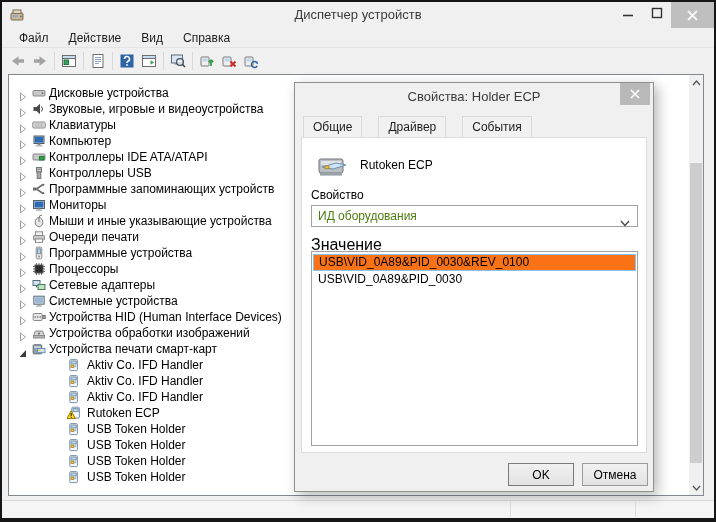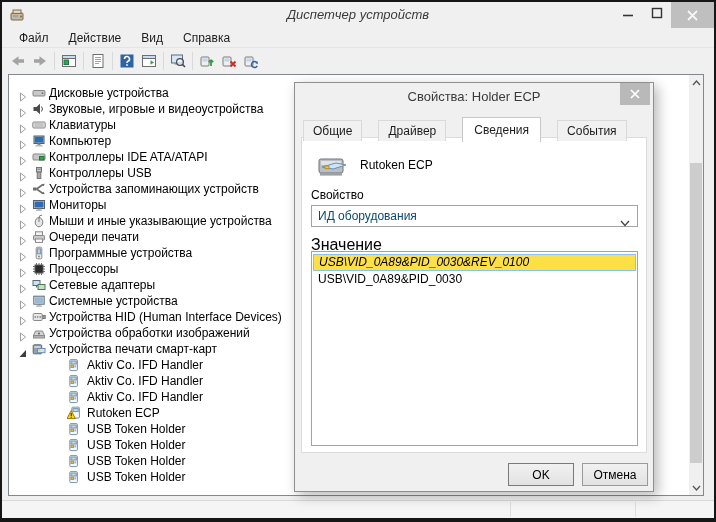--- a/index.html
+++ b/index.html
@@ -1,19 +1,19 @@
 <!DOCTYPE html>
 <html><head>
 <meta charset="utf-8">
 <style>
   html,body{margin:0;padding:0;}
   body{width:716px;height:522px;position:relative;font-family:"Liberation Sans",sans-serif;background:#fff;overflow:hidden;}
   .window{position:absolute;inset:0;background:#f0f0f0;border:2px solid #161616;border-bottom-width:4px;box-sizing:border-box;}
   
-  .titlebar{position:absolute;left:0;right:0;top:0;height:26px;font-style:italic;}
+  .titlebar{position:absolute;left:0;right:0;top:0;height:26px;}
   .app-icon{position:absolute;left:7px;top:5px;}
   .title{text-align:center;font-size:13px;color:#3a3a3a;line-height:26px;}
   .win-controls{position:absolute;right:0;top:0;display:flex;align-items:flex-start;}
   .wc{display:flex;align-items:center;justify-content:center;}
   .btn-min,.btn-max{width:29px;height:22px;}
   .btn-close{width:43px;height:26px;background:#bfbfbf;}
   
   .menubar{position:absolute;top:26px;left:0;right:0;height:20px;display:flex;padding-left:7px;font-size:12px;color:#1c1c1c;border-bottom:1px solid #e4e4e4;box-sizing:border-box;}
   .menu-item{padding:3px 10px 0 10px;}
   
@@ -42,26 +42,26 @@
   .dlg-title{height:28px;line-height:28px;text-align:center;font-size:13px;color:#3a3a3a;}
   .dlg-close{position:absolute;top:0;right:3px;width:30px;height:22px;background:#b9b9b9;display:flex;align-items:center;justify-content:center;}
   .tabs{position:absolute;left:8px;top:33px;display:flex;align-items:flex-end;z-index:2;}
   .tab{font-size:12px;color:#1c1c1c;background:#f1f1f1;border:1px solid #d9d9d9;border-bottom:none;padding:3px 9px;margin-right:16px;}
   .tab.active{background:#fff;padding:5px 11px;border-color:#c8c8c8;position:relative;top:1px;}
   .tab-page{position:absolute;left:6px;top:54px;width:346px;height:316px;background:#fff;border:1px solid #dcdcdc;box-sizing:border-box;z-index:1;}
   .dev-icon{position:absolute;left:14px;top:12px;}
   .dev-name{position:absolute;left:58px;top:20px;font-size:12px;color:#000;}
   .prop-label{position:absolute;left:9px;top:50px;font-size:12px;color:#000;}
   .combo{position:absolute;left:9px;top:67px;width:327px;height:22px;background:#fff;border:1px solid #a3a3a3;box-sizing:border-box;}
-  .combo-value{line-height:20px;padding-left:6px;font-size:12px;color:#0c4a6e;white-space:nowrap;}
+  .combo-value{line-height:20px;padding-left:6px;font-size:12px;color:#4d7c0f;white-space:nowrap;}
   .combo-chevron{position:absolute;right:7px;top:7px;}
   .value-label{position:absolute;left:9px;top:98px;font-size:16px;color:#000;}
   .listbox{position:absolute;left:9px;top:113px;width:327px;height:195px;background:#fff;border:1px solid #a3a3a3;box-sizing:border-box;padding-top:2px;}
   .list-row{height:17px;line-height:17px;font-size:12px;color:#000;padding-left:5px;margin:0 1px;white-space:nowrap;box-sizing:border-box;}
-  .list-row.selected{background:#fde047;border:1px solid #84c3f0;line-height:15px;font-style:italic;}
+  .list-row.selected{background:#f97316;border:1px solid #84c3f0;line-height:15px;}
   .dlg-btn{position:absolute;top:380px;width:66px;height:23px;background:linear-gradient(#f1f1f1,#e2e2e2);border:1px solid #9a9a9a;font-size:12px;font-family:"Liberation Sans",sans-serif;color:#000;}
   .dlg-ok{left:213px;border-color:#7a7a7a;}
   .dlg-cancel{left:287px;}
 </style>
 </head>
 <body>
 
 <div class="window">
 
   <div class="titlebar">
@@ -243,21 +243,21 @@
         <div class="tree-row lvl0" style="top: 106px;">
           <span class="twisty"><svg width="8" height="10" viewBox="0 0 8 10">
               <path d="M1.5,1 L6.5,5 L1.5,9 Z" fill="#fff" stroke="#a0a0a0"></path>
             </svg></span>
           <span class="t-icon"><svg width="14" height="14" viewBox="0 0 14 14">
               <rect x="1" y="5.5" width="3.5" height="3" fill="#6d6d6d"></rect>
               <path d="M4.5,7 L11,2.5 M4.5,7 L11,11.5" stroke="#6d6d6d" stroke-width="1.6"></path>
               <polygon points="12.8,1.8 9.5,2.2 11.6,4.2" fill="#6d6d6d"></polygon>
               <polygon points="12.8,12.2 9.5,11.8 11.6,9.8" fill="#6d6d6d"></polygon>
             </svg></span>
-          <span class="t-label">Устройства запоминающих устройств</span>
+          <span class="t-label">Программные запоминающих устройств</span>
         </div>
         <div class="tree-row lvl0" style="top: 122px;">
           <span class="twisty"><svg width="8" height="10" viewBox="0 0 8 10">
               <path d="M1.5,1 L6.5,5 L1.5,9 Z" fill="#fff" stroke="#a0a0a0"></path>
             </svg></span>
           <span class="t-icon"><svg width="14" height="14" viewBox="0 0 14 14">
               <rect x="1.5" y="2.5" width="11" height="8" fill="#cfd8df" stroke="#55606a"></rect>
               <rect x="2.5" y="3.5" width="9" height="6" fill="#2d6cb5"></rect>
               <rect x="5.5" y="10.5" width="3" height="1.2" fill="#8a8a8a"></rect>
               <rect x="4" y="11.7" width="6" height="1.2" fill="#b5b5b5"></rect>
@@ -463,21 +463,20 @@
   <div class="dialog">
     <div class="dlg-title">Свойства: Holder ECP</div>
     <div class="dlg-close">
         <svg width="12" height="12" viewBox="0 0 12 12">
           <path d="M2,2 L10,10 M10,2 L2,10" stroke="#fff" stroke-width="1.7"></path>
         </svg>
       </div>
     <div class="tabs" id="tabs">
         <div class="tab">Общие</div>
         <div class="tab">Драйвер</div>
-        <div class="tab active">Сведения</div>
         <div class="tab">События</div>
       </div>
     <div class="tab-page">
       <span class="dev-icon">
         <svg width="36" height="30" viewBox="0 0 36 30">
             <rect x="3" y="9" width="24" height="14" rx="2" fill="#b9bfc4" stroke="#6e757b"></rect>
             <rect x="5" y="11" width="20" height="4" fill="#dfe3e6"></rect>
             <path d="M6,17 L20,13 L30,15 L17,19 Z" fill="#cfe4f7" stroke="#6b8fb3"></path>
             <rect x="9" y="16" width="4" height="2.6" fill="#f0c64a" stroke="#b3902c"></rect>
             <rect x="4" y="23" width="22" height="2.6" fill="#9aa1a7"></rect>

